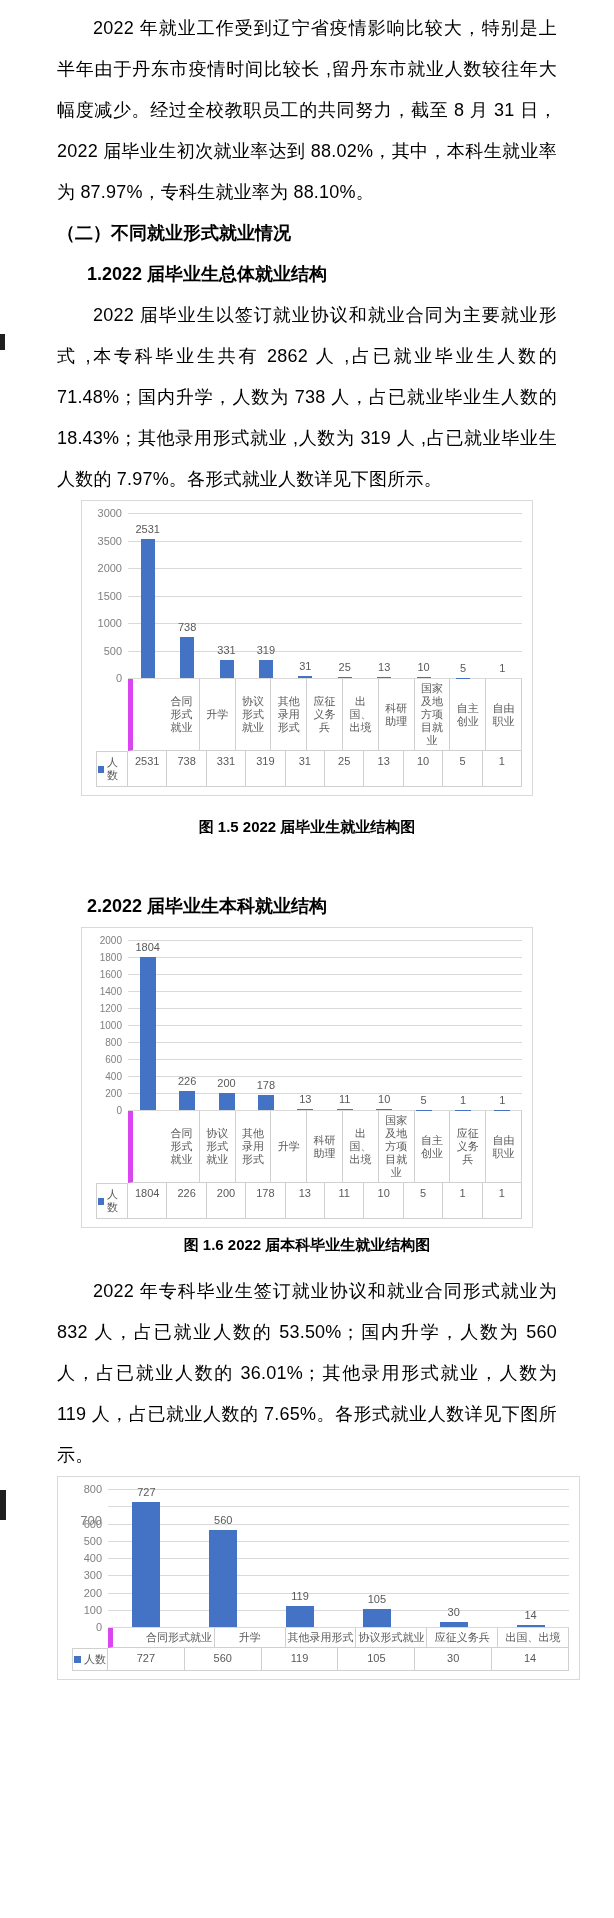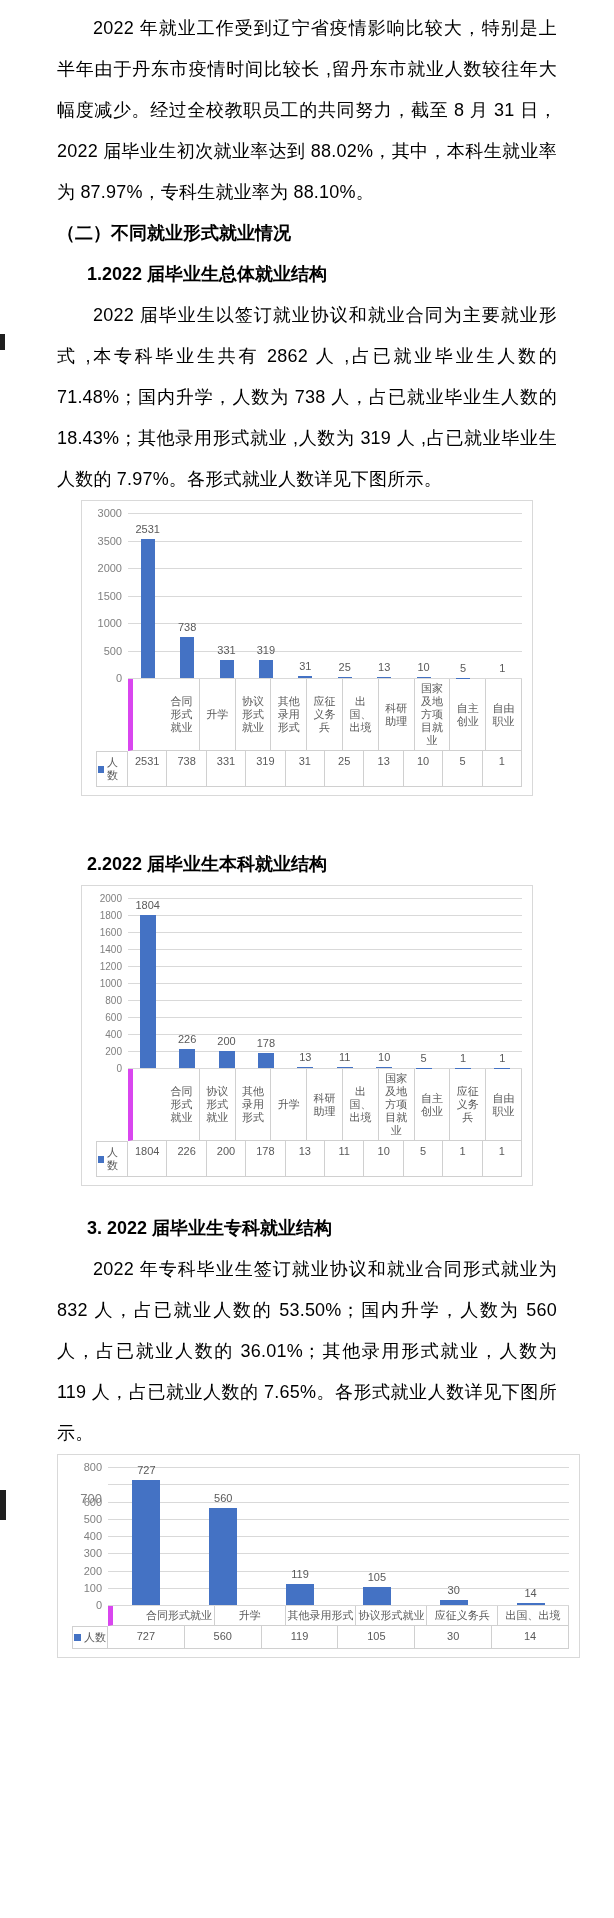--- a/index.html
+++ b/index.html
@@ -133,20 +133,21 @@
         <div class="c-val">331</div>
         <div class="c-val">319</div>
         <div class="c-val">31</div>
         <div class="c-val">25</div>
         <div class="c-val">13</div>
         <div class="c-val">10</div>
         <div class="c-val">5</div>
         <div class="c-val">1</div>
       </div>
     </div>
+  <p class="caption" id="cap1">图 1.5  2022 届毕业生就业结构图</p>
 
   <p class="sub" id="sub2">2.2022 届毕业生本科就业结构</p>
 
   <div class="chart" id="chart2">
       <div class="c-plotrow">
         <div class="c-yaxis" style="width: 38px;">
           <div class="c-tick" style="top: 0px; font-size: 10px;">2000</div>
           <div class="c-tick" style="top: 17px; font-size: 10px;">1800</div>
           <div class="c-tick" style="top: 34px; font-size: 10px;">1600</div>
           <div class="c-tick" style="top: 51px; font-size: 10px;">1400</div>
@@ -234,22 +235,22 @@
         <div class="c-val">200</div>
         <div class="c-val">178</div>
         <div class="c-val">13</div>
         <div class="c-val">11</div>
         <div class="c-val">10</div>
         <div class="c-val">5</div>
         <div class="c-val">1</div>
         <div class="c-val">1</div>
       </div>
     </div>
-
-  <p class="sub" id="sub3">3. 2022 届毕业生专科就业结构</p>
+  <p class="caption" id="cap2">图 1.6  2022 届本科毕业生就业结构图</p>
+
   <p class="para">2022 年专科毕业生签订就业协议和就业合同形式就业为 832 人，占已就业人数的 53.50%；国内升学，人数为 560 人，占已就业人数的 36.01%；其他录用形式就业，人数为 119 人，占已就业人数的 7.65%。各形式就业人数详见下图所示。</p>
 
   <div class="chart" id="chart3">
       <div class="c-plotrow">
         <div class="c-yaxis" style="width: 42px;">
           <div class="c-tick" style="top: 0px; font-size: 11px;">800</div>
           <div class="c-tick" style="top: 31px; font-size: 13px; text-align: right;">700</div>
           <div class="c-tick" style="top: 34.5px; font-size: 11px;">600</div>
           <div class="c-tick" style="top: 51.75px; font-size: 11px;">500</div>
           <div class="c-tick" style="top: 69px; font-size: 11px;">400</div>

